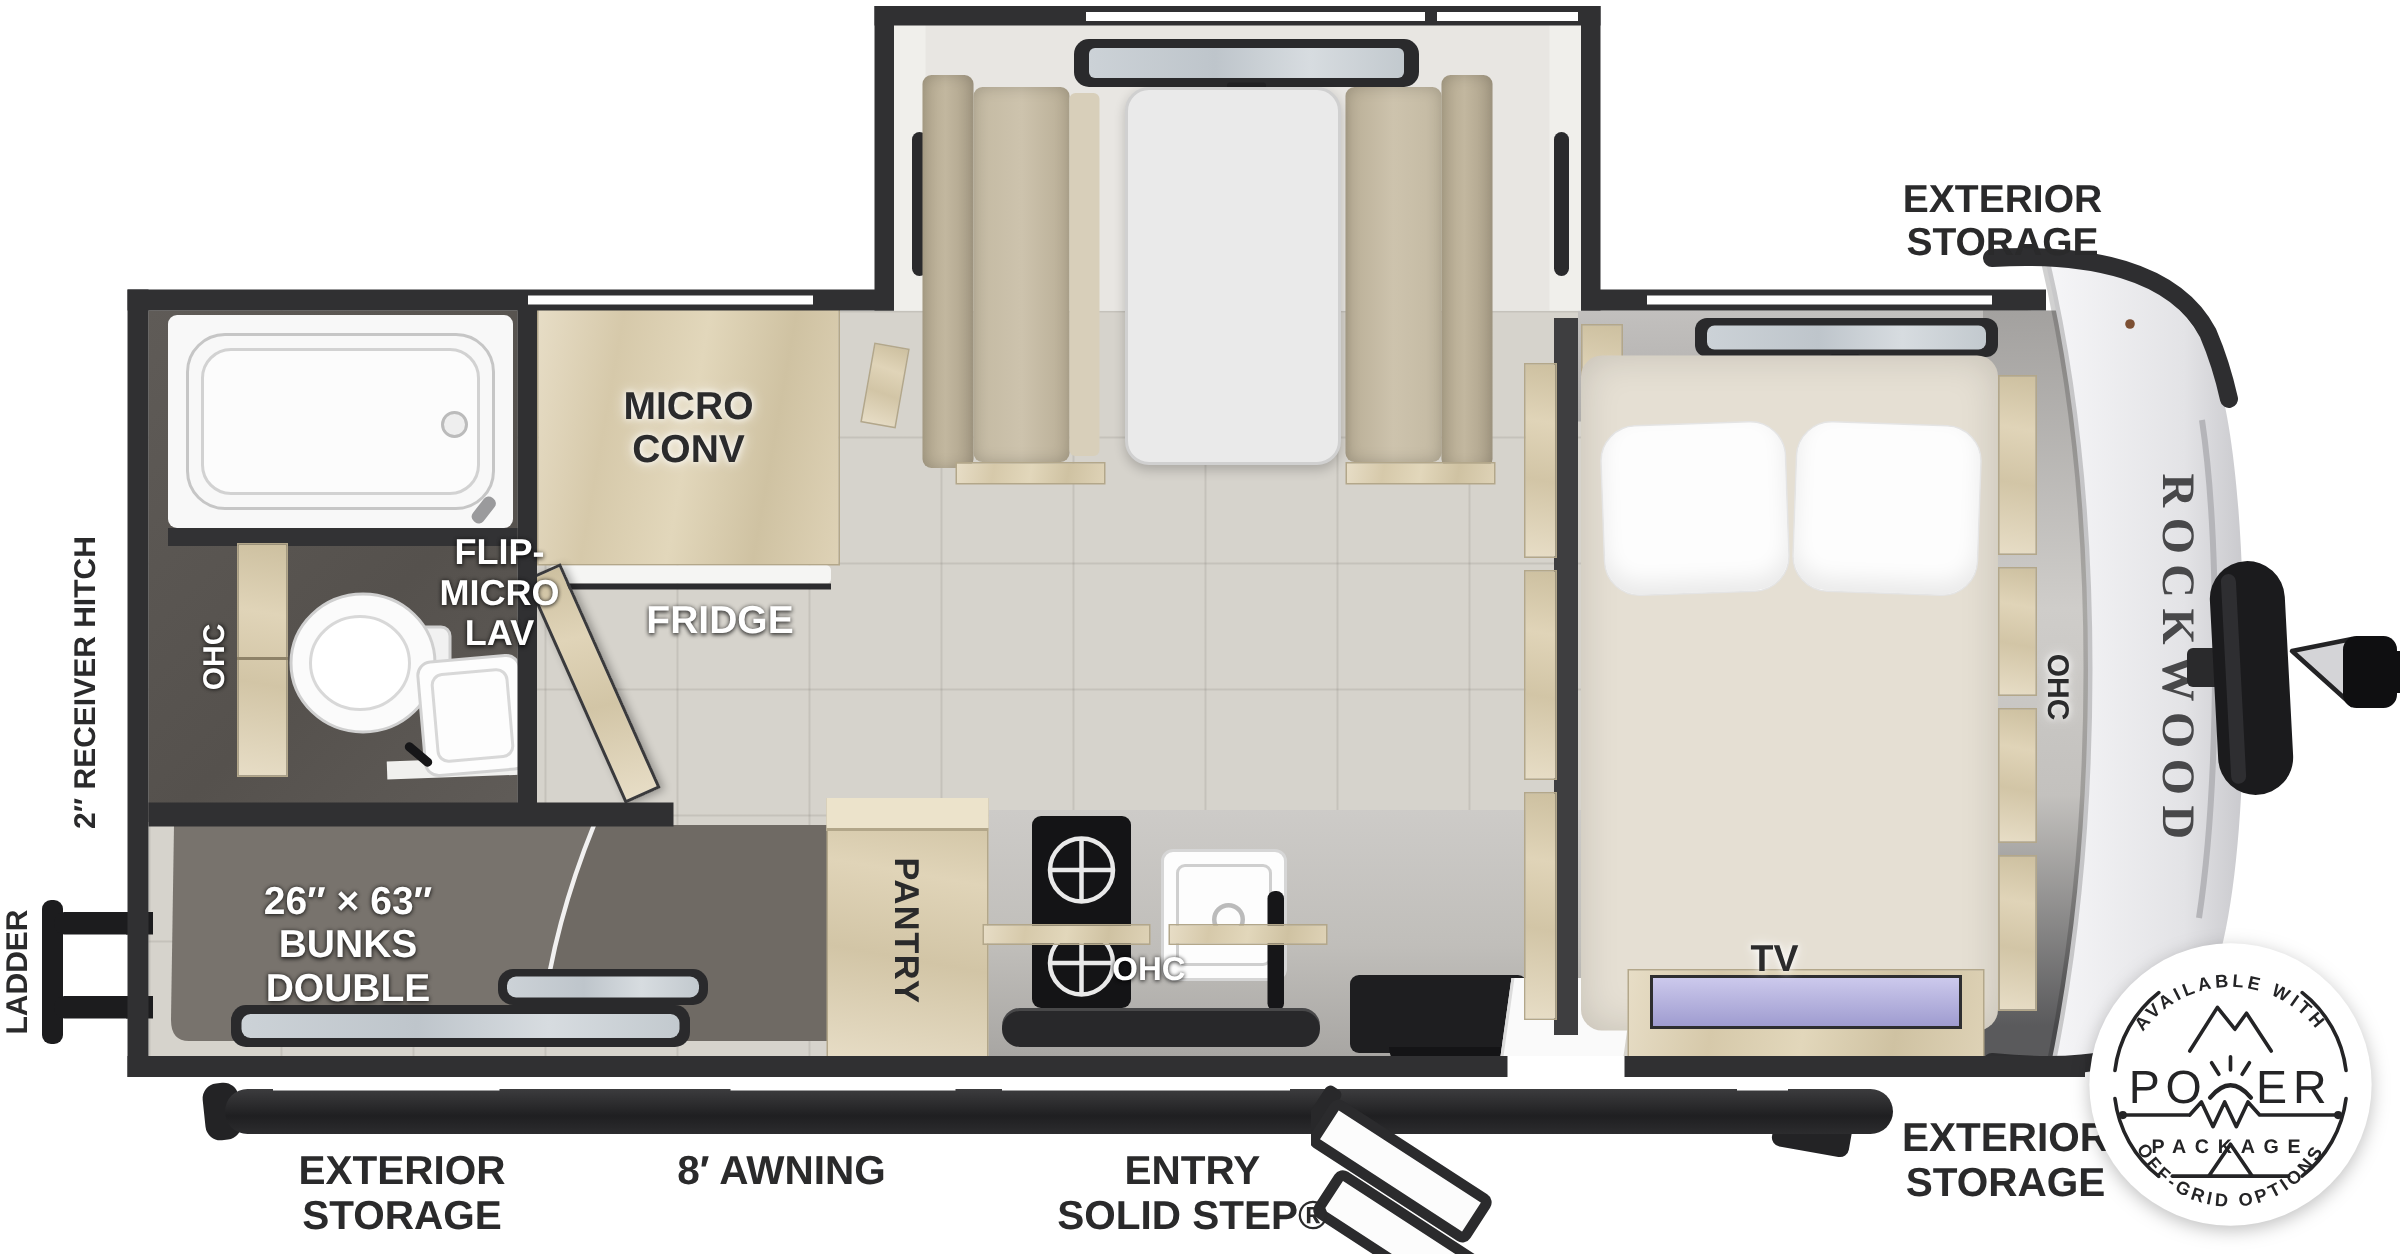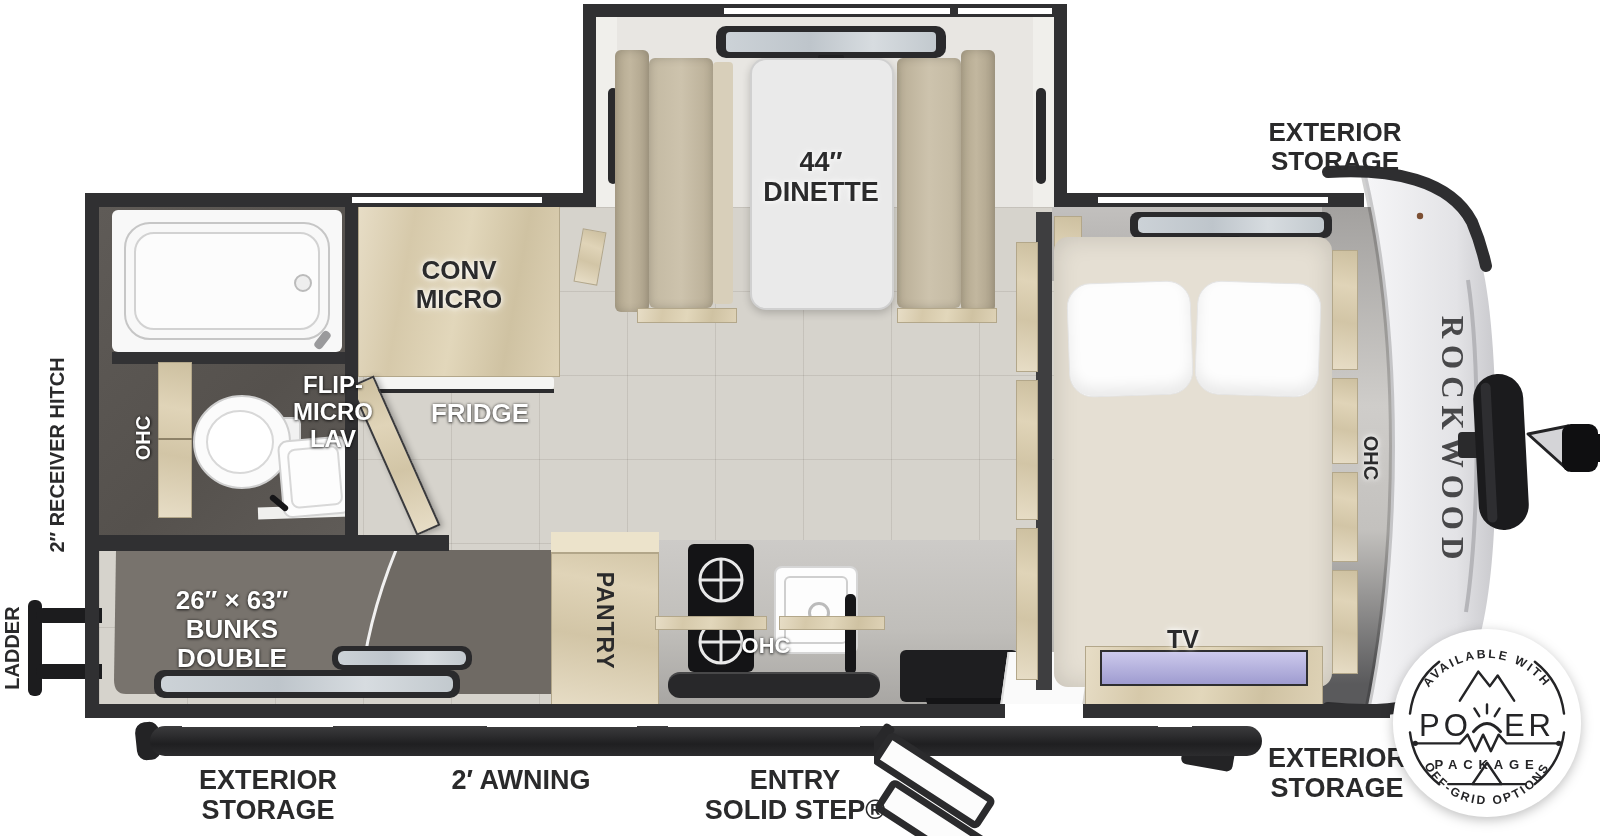--- a/index.html
+++ b/index.html
@@ -59,32 +59,28 @@
        background:linear-gradient(90deg,#c3b9a2,#cdc3ad 50%,#b8ad95)"></div>
   <div class="abs" style="left:713px;top:62px;width:20px;height:242px;background:#d8cfba;border-radius:4px"></div>
   <div class="cushion" style="left:897px;top:58px;width:64px;height:250px;
        background:linear-gradient(90deg,#b8ad95,#cdc3ad 50%,#c3b9a2)"></div>
   <div class="cushion" style="left:961px;top:50px;width:34px;height:262px"></div>
   <div class="abs wood" style="left:637px;top:308px;width:100px;height:15px"></div>
   <div class="abs wood" style="left:897px;top:308px;width:100px;height:15px"></div>
 
   <div class="abs" style="left:750px;top:58px;width:140px;height:248px;background:#eaeaea;
        border:2px solid #d0d0d0;border-radius:16px;box-shadow:0 3px 8px rgba(0,0,0,.2)"></div>
-  <div class="lbl dark" style="left:754px;top:148px;width:134px;font-size:27px">
-    <div>44″</div>
-    <div>DINETTE</div>
-  </div>
 
   <div class="abs wood" style="left:358px;top:205px;width:202px;height:172px"></div>
   <div class="abs" style="left:366px;top:377px;width:188px;height:12px;background:#f5f5f3;border-radius:3px"></div>
   <div class="abs" style="left:366px;top:389px;width:188px;height:4px;background:#2c2c2e"></div>
   <div class="abs woodv" style="left:578px;top:230px;width:24px;height:54px;transform:rotate(10deg)"></div>
   <div class="lbl dark" style="left:359px;top:256px;width:200px;font-size:26px">
+    <div>MICRO</div>
     <div>CONV</div>
-    <div>MICRO</div>
   </div>
   <div class="lbl white" style="left:400px;top:399px;width:160px;font-size:26px">FRIDGE</div>
 
   <div class="abs woodv" style="left:350px;top:386px;width:26px;height:164px;
        transform:rotate(-24deg);transform-origin:top left;border:2px solid #3a3a3c;box-shadow:2px 2px 6px rgba(0,0,0,.3)"></div>
 
   <div class="abs" style="left:112px;top:210px;width:230px;height:142px;background:#f8f8f8;border-radius:6px"></div>
   <div class="abs" style="left:124px;top:222px;width:206px;height:118px;border:2px solid #c6c6c6;border-radius:26px;box-sizing:border-box"></div>
   <div class="abs" style="left:134px;top:232px;width:186px;height:98px;border:2px solid #d2d2d2;border-radius:20px;background:#fcfcfc;box-sizing:border-box"></div>
   <div class="abs" style="left:294px;top:274px;width:14px;height:14px;border:2px solid #bbb;border-radius:50%;background:#eee"></div>
@@ -100,21 +96,21 @@
     <ellipse cx="50" cy="50" rx="33" ry="31" fill="#ffffff" stroke="#d8d8d8" stroke-width="2"></ellipse>
   </svg>
 
   <div class="abs" style="left:258px;top:506px;width:92px;height:12px;background:#f0f0ee;transform:rotate(-2deg)"></div>
   <div class="abs" style="left:280px;top:438px;width:70px;height:78px;background:#fdfdfd;
        border:2px solid #d3d3d3;border-radius:10px;transform:rotate(-5deg);box-sizing:border-box"></div>
   <div class="abs" style="left:289px;top:447px;width:52px;height:60px;border:2px solid #d8d8d8;
        border-radius:8px;transform:rotate(-5deg);box-sizing:border-box"></div>
   <div class="abs" style="left:276px;top:492px;width:6px;height:22px;background:#161618;border-radius:3px;transform:rotate(-50deg)"></div>
 
-  <div class="lbl white" style="left:273px;top:372px;width:120px;font-size:24px;line-height:1.12">
+  <div class="lbl white" style="left:273px;top:356px;width:120px;font-size:24px;line-height:1.12">
     <div>FLIP-</div>
     <div>MICRO</div>
     <div>LAV</div>
   </div>
   <div class="lbl white rotccw" style="left:83px;top:427px;width:120px;font-size:20px">OHC</div>
 
   <svg class="abs" style="left:110px;top:548px" width="460" height="150" viewBox="0 0 460 150">
     <path d="M6,2 H448 V146 H16 Q4,146 4,132 Z" fill="#78736d"></path>
     <path d="M286,2 Q256,76 250,146 H448 V2 Z" fill="#6f6a64"></path>
     <path d="M286,2 Q256,76 250,146" fill="none" stroke="#ffffff" stroke-width="3" opacity=".9"></path>
@@ -266,21 +262,21 @@
   </svg>
 
   <div class="lbl plain" style="left:1245px;top:118px;width:180px;font-size:26px;line-height:1.12">
     <div>EXTERIOR</div>
     <div>STORAGE</div>
   </div>
   <div class="lbl plain" style="left:178px;top:766px;width:180px;font-size:27px;line-height:1.1">
     <div>EXTERIOR</div>
     <div>STORAGE</div>
   </div>
-  <div class="lbl plain" style="left:421px;top:766px;width:200px;font-size:27px">2′ AWNING</div>
+  <div class="lbl plain" style="left:421px;top:766px;width:200px;font-size:27px">8′ AWNING</div>
   <div class="lbl plain" style="left:665px;top:766px;width:260px;font-size:27px;line-height:1.1">
     <div>ENTRY</div>
     <div>SOLID STEP®</div>
   </div>
   <div class="lbl plain" style="left:1247px;top:744px;width:180px;font-size:27px;line-height:1.1">
     <div>EXTERIOR</div>
     <div>STORAGE</div>
   </div>
   <div class="lbl plain rotccw" style="left:-73px;top:444px;width:260px;font-size:20px">2″ RECEIVER HITCH</div>
   <div class="lbl plain rotccw" style="left:-58px;top:637px;width:140px;font-size:20px">LADDER</div>

